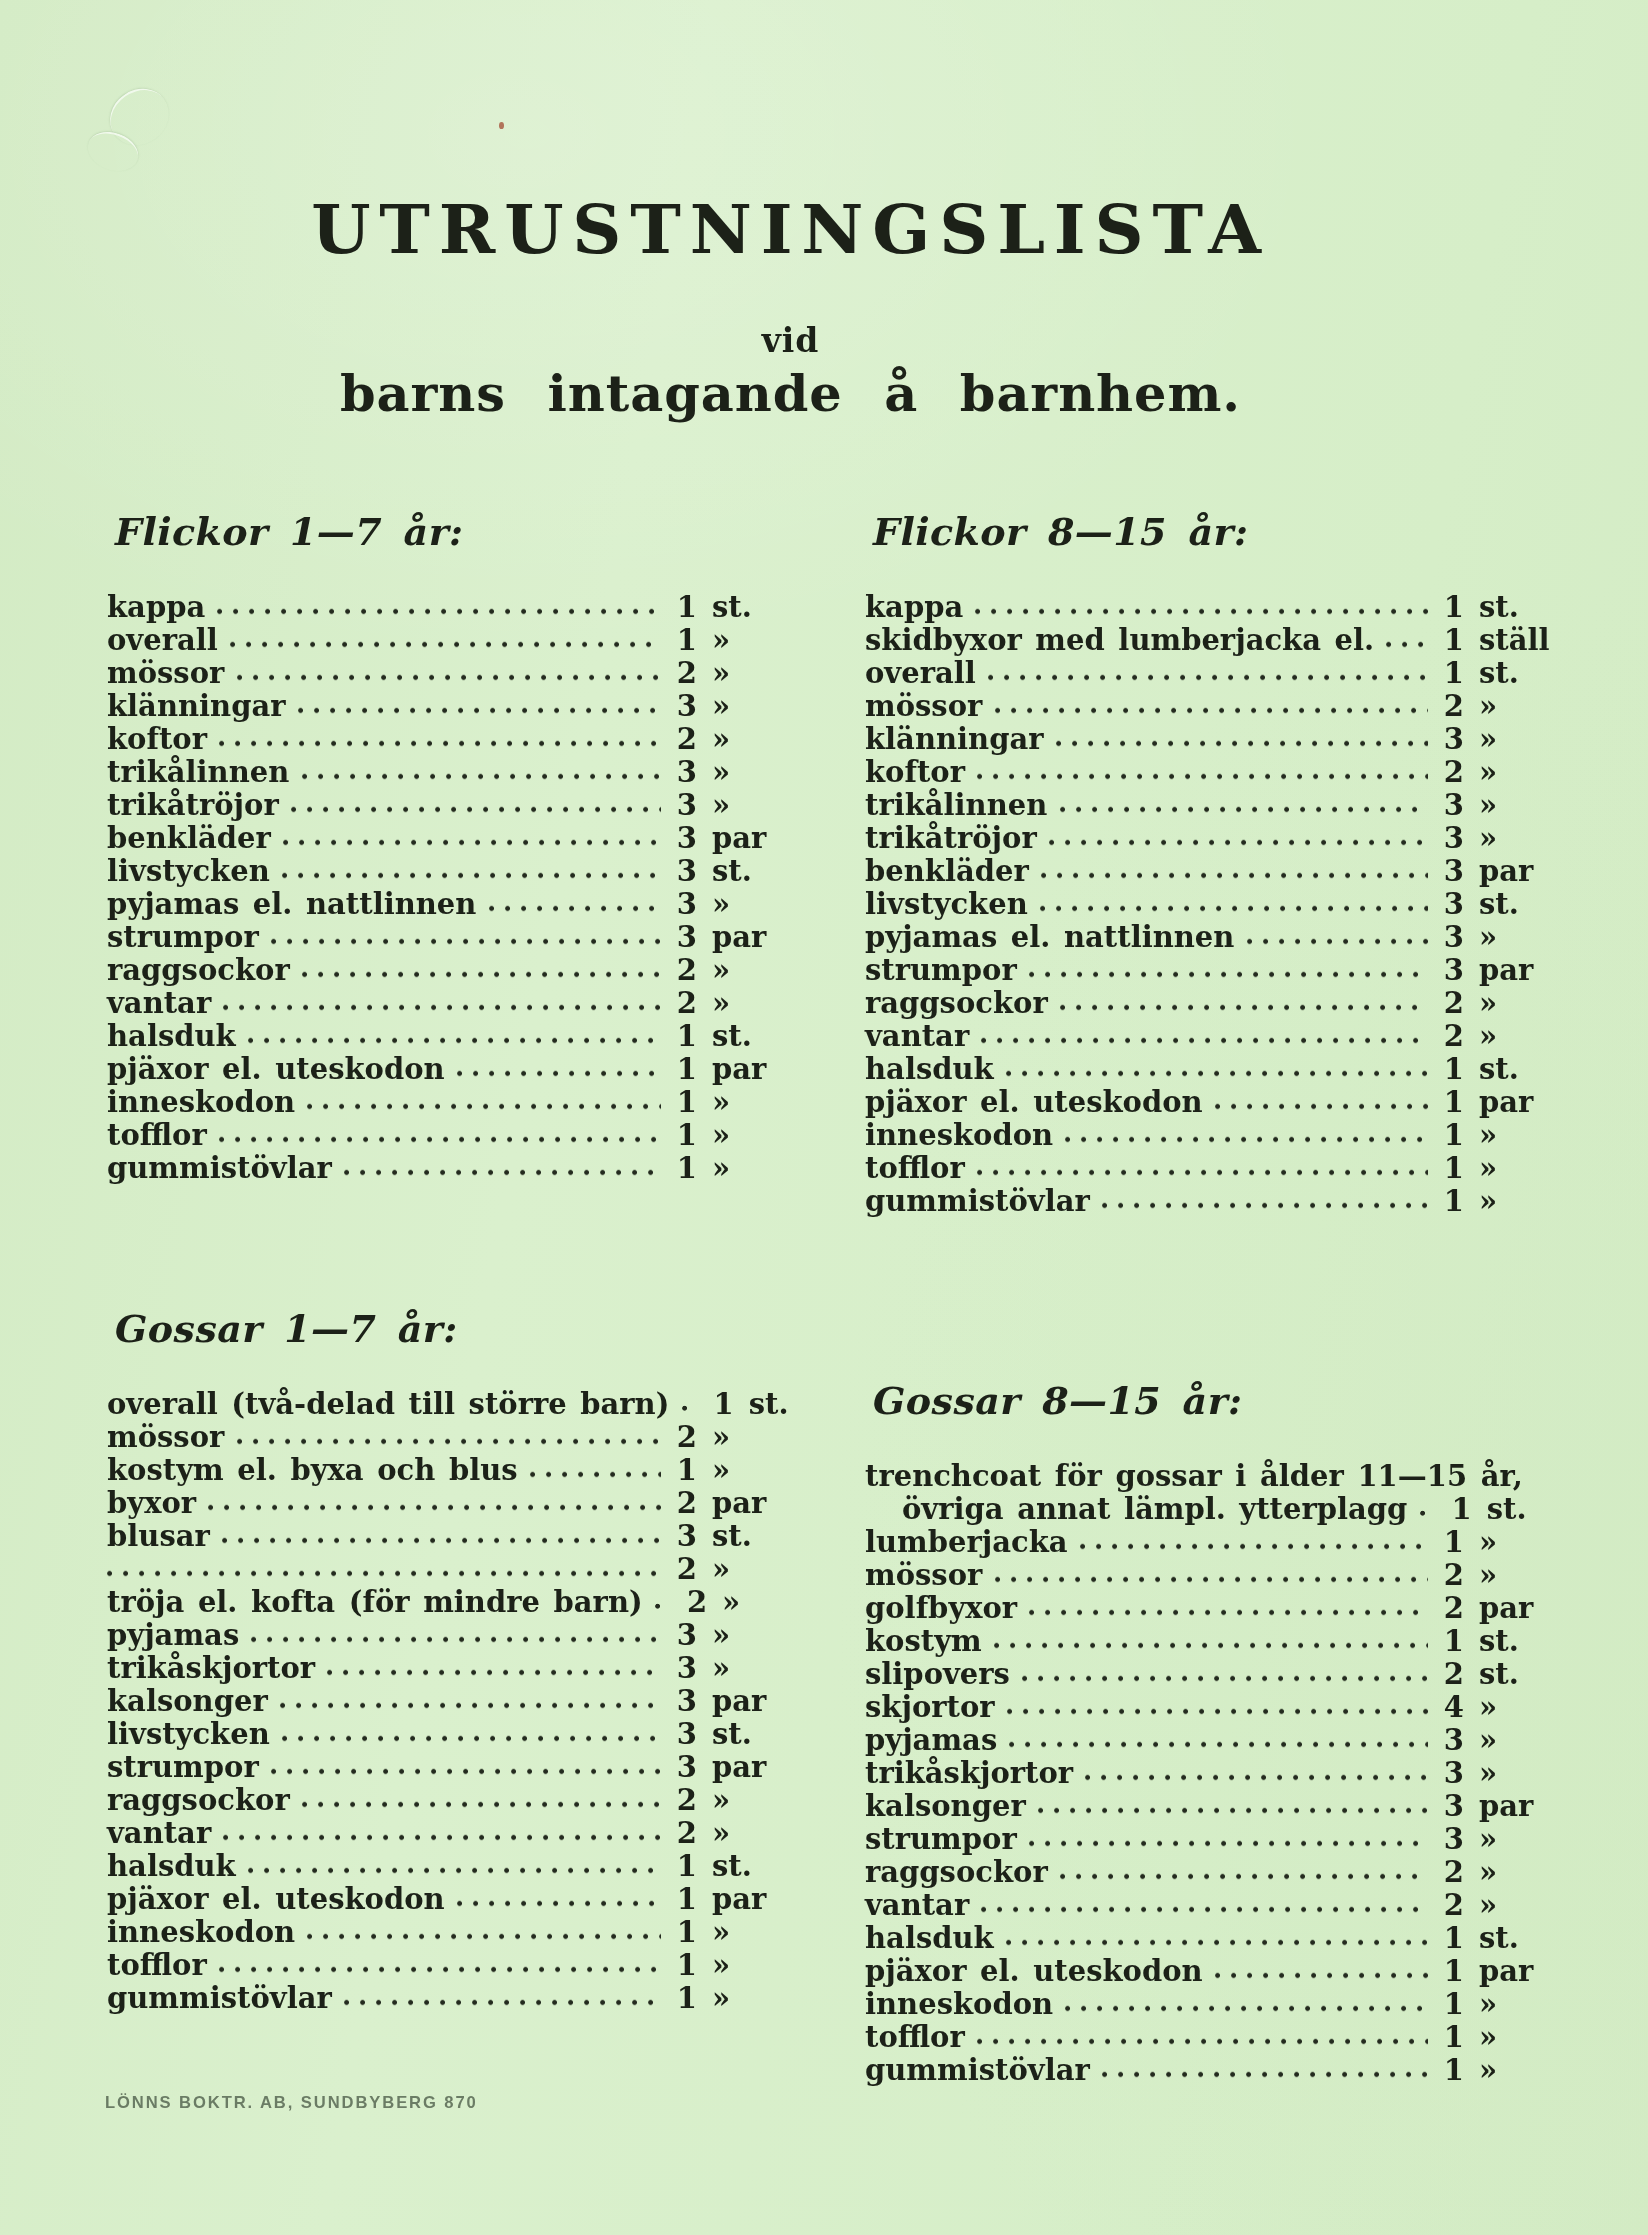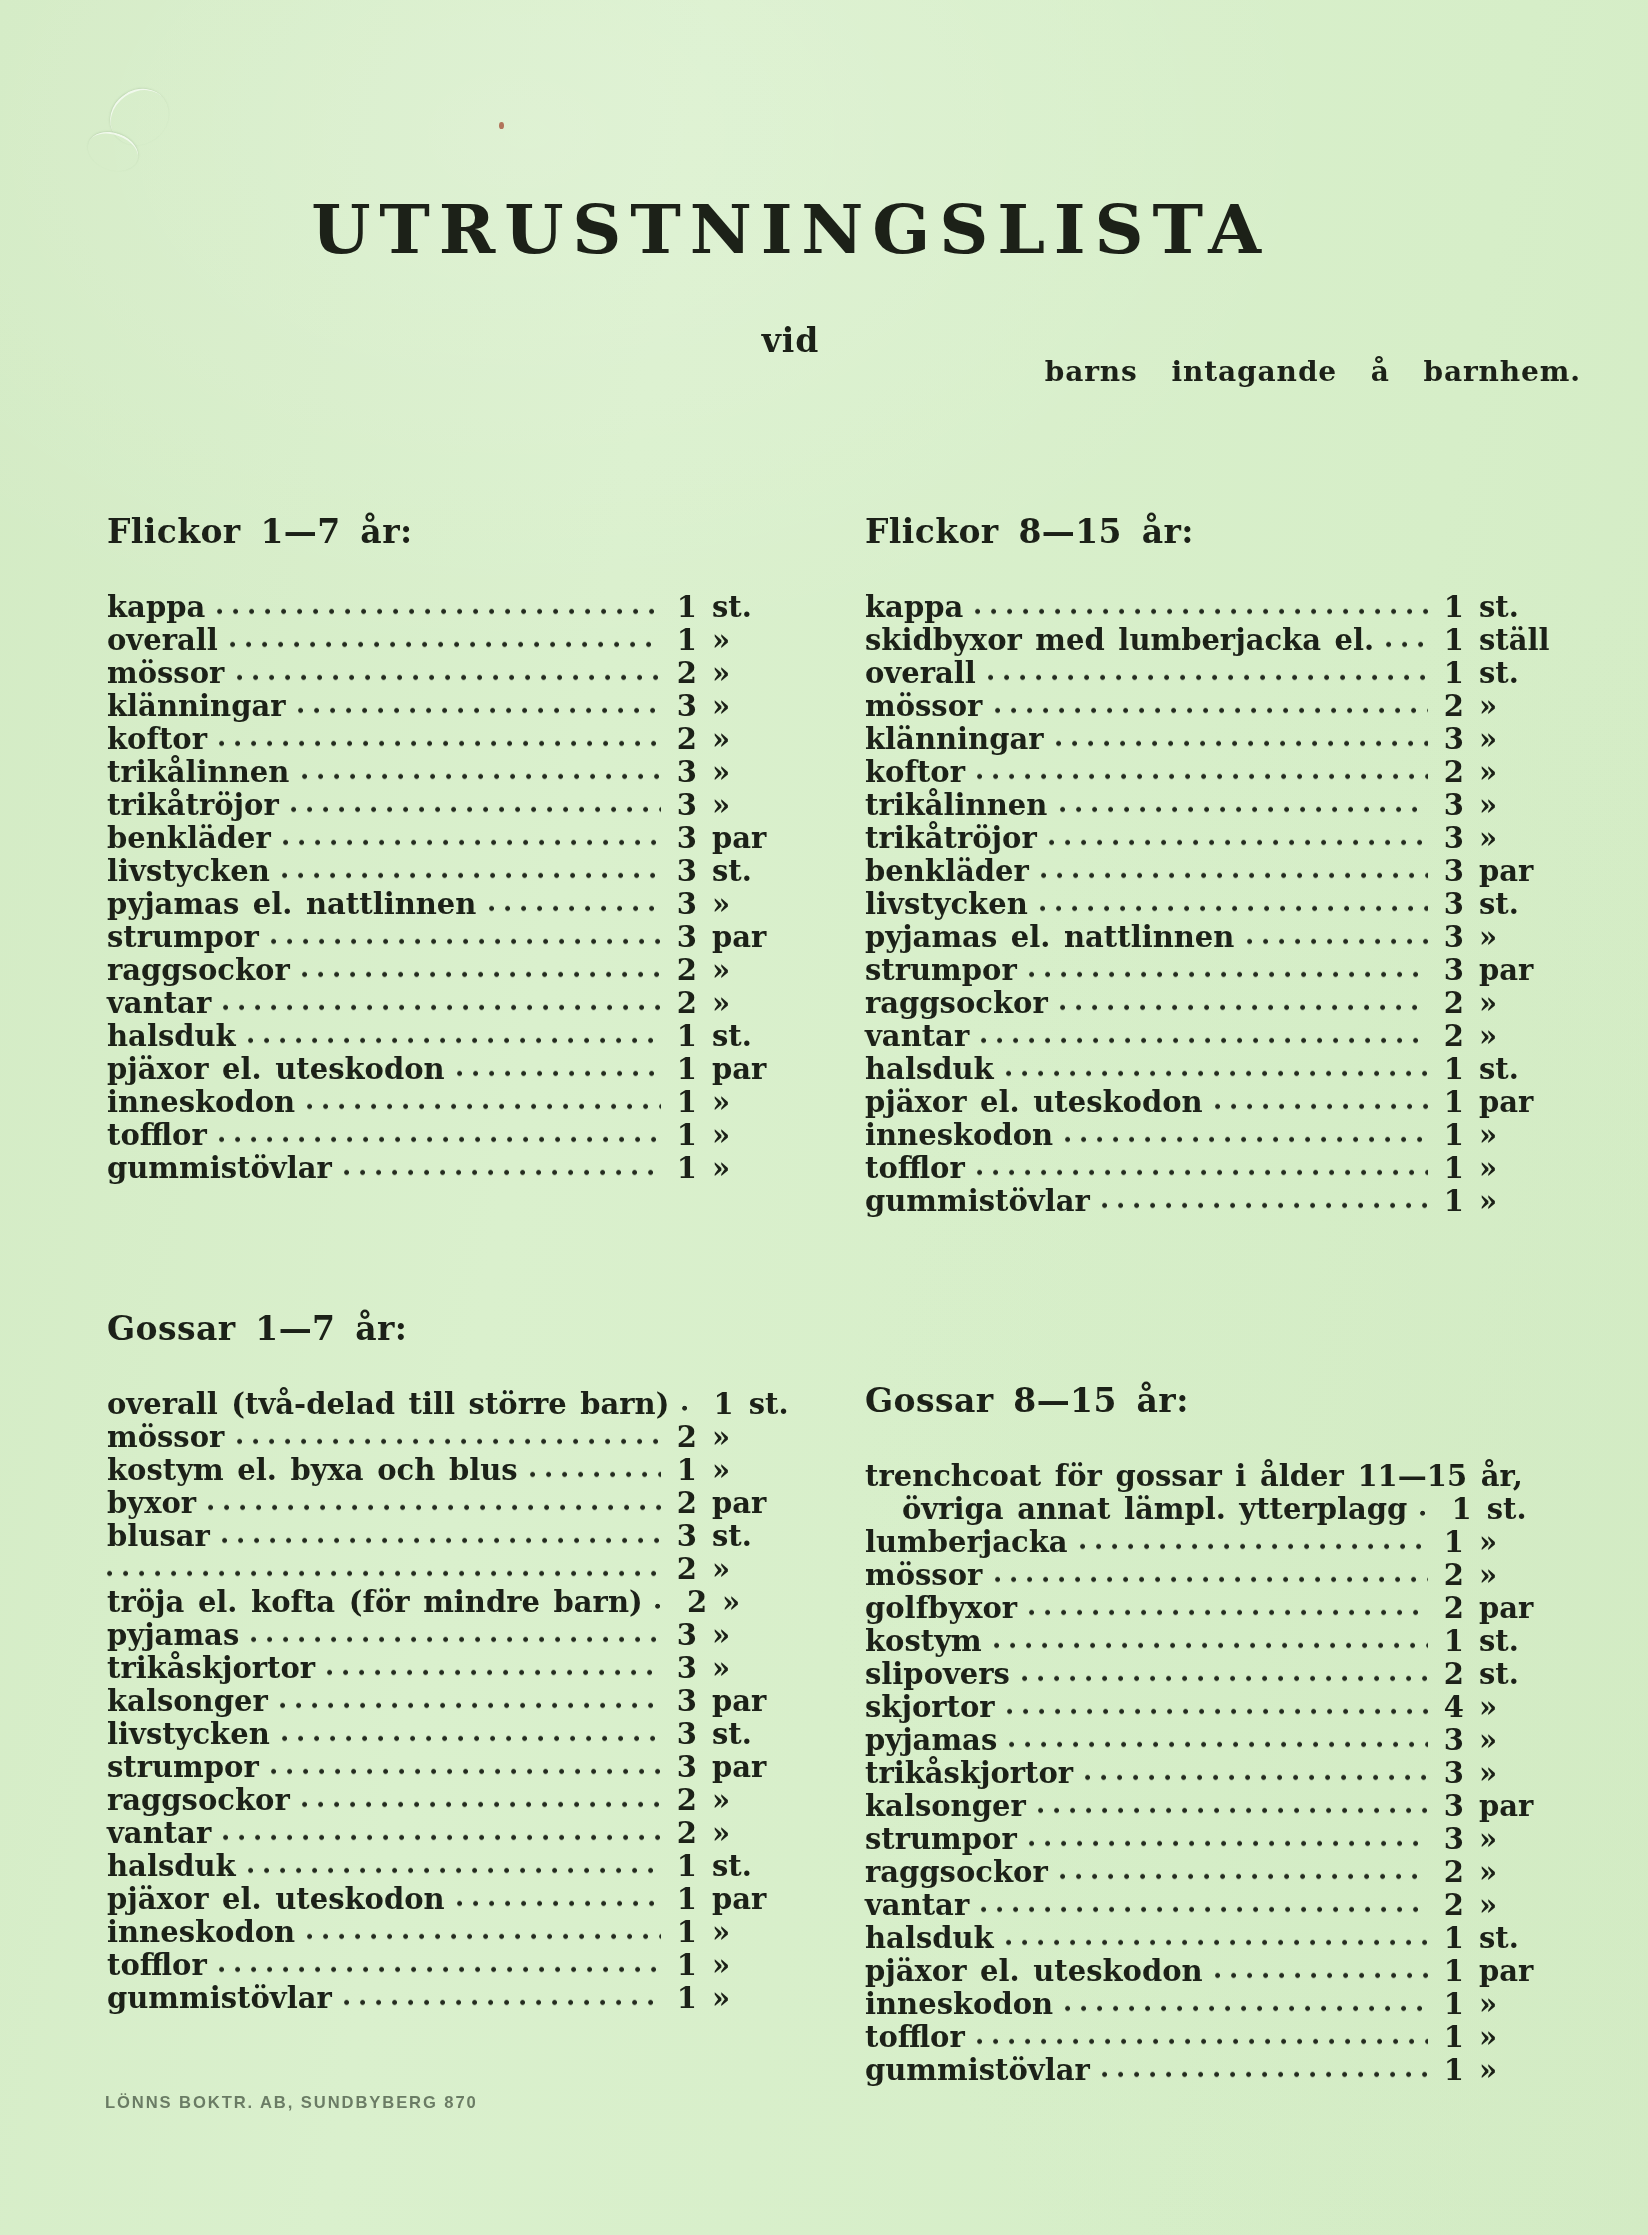--- a/index.html
+++ b/index.html
@@ -13,26 +13,26 @@
     position:absolute; inset:0;
     background:
       radial-gradient(1310px 873px at 32% 6%, rgba(255,255,255,0.16), rgba(255,255,255,0) 62%),
       radial-gradient(1048px 1397px at 95% 70%, rgba(210,235,195,0.5), rgba(210,235,195,0) 70%),
       linear-gradient(100deg, #d3ebc4 0%, #daf0cd 35%, #d6eec8 75%, #d3ebc4 100%);
   }
   .abs { position:absolute; }
   .title-block { left:0; width:1581px; text-align:center; font-weight:bold; }
   .doc-title   { top:192px; font-size:68px; letter-spacing:0.13em; line-height:1.1; }
   .doc-vid     { top:321px; font-size:33px; letter-spacing:0.9px; }
-  .doc-sub     { top:355px; font-size:28px; word-spacing:23px; letter-spacing:0.9px;text-align:right; }
+  .doc-sub     { top:363px; font-size:51px; word-spacing:23px; letter-spacing:0.9px; }
 
   .section { position:absolute; }
   .section h2 {
-    margin:0 0 37px 0; font-size:33px; line-height:42px;
-    font-weight:bold; word-spacing:7.9px; letter-spacing:0.4px;
+    margin:0 0 37px 8px; font-size:38px; line-height:42px;
+    font-weight:bold; word-spacing:7.9px; letter-spacing:0.4px;font-style:italic;
   }
   .sec-0 { left:107px; top:511px;  width:694px; }
   .sec-1 { left:865px; top:511px;  width:703px; }
   .sec-2 { left:107px; top:1308px; width:694px; }
   .sec-3 { left:865px; top:1380px; width:703px; }
 
   .row {
     display:flex; align-items:baseline; height:33px;
     font-size:29px; font-weight:bold; word-spacing:3.5px; white-space:nowrap;
   }

